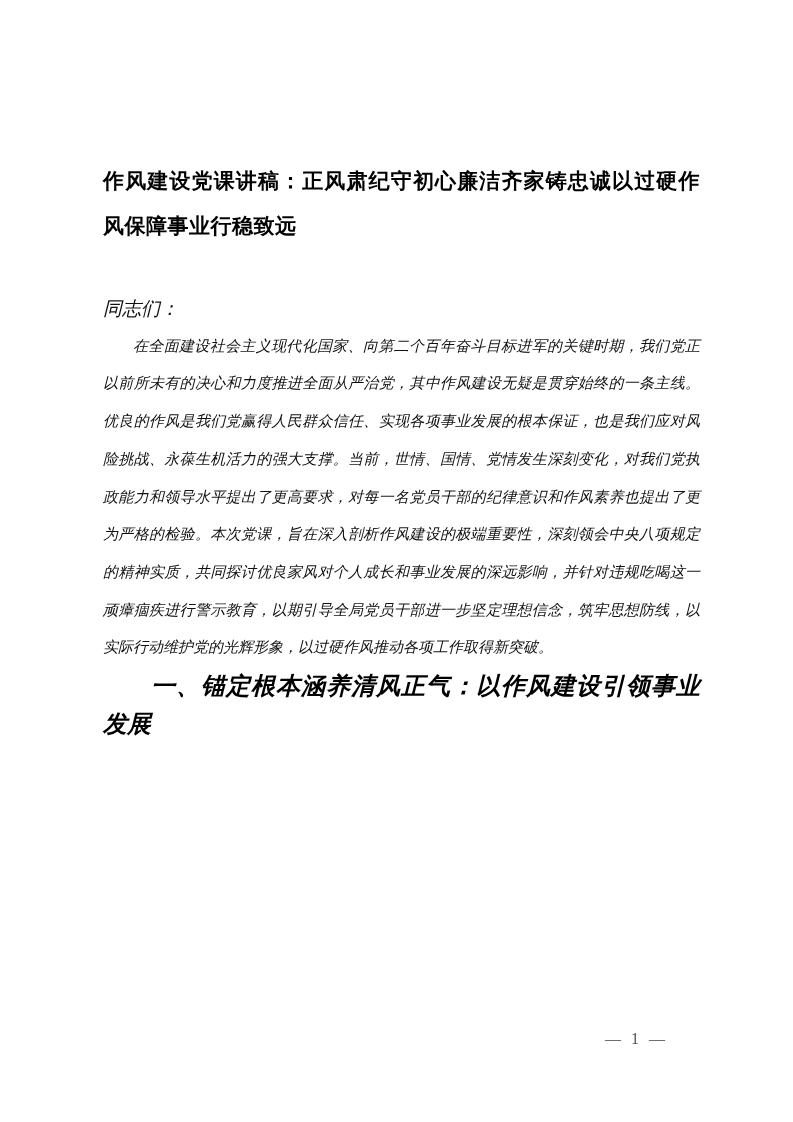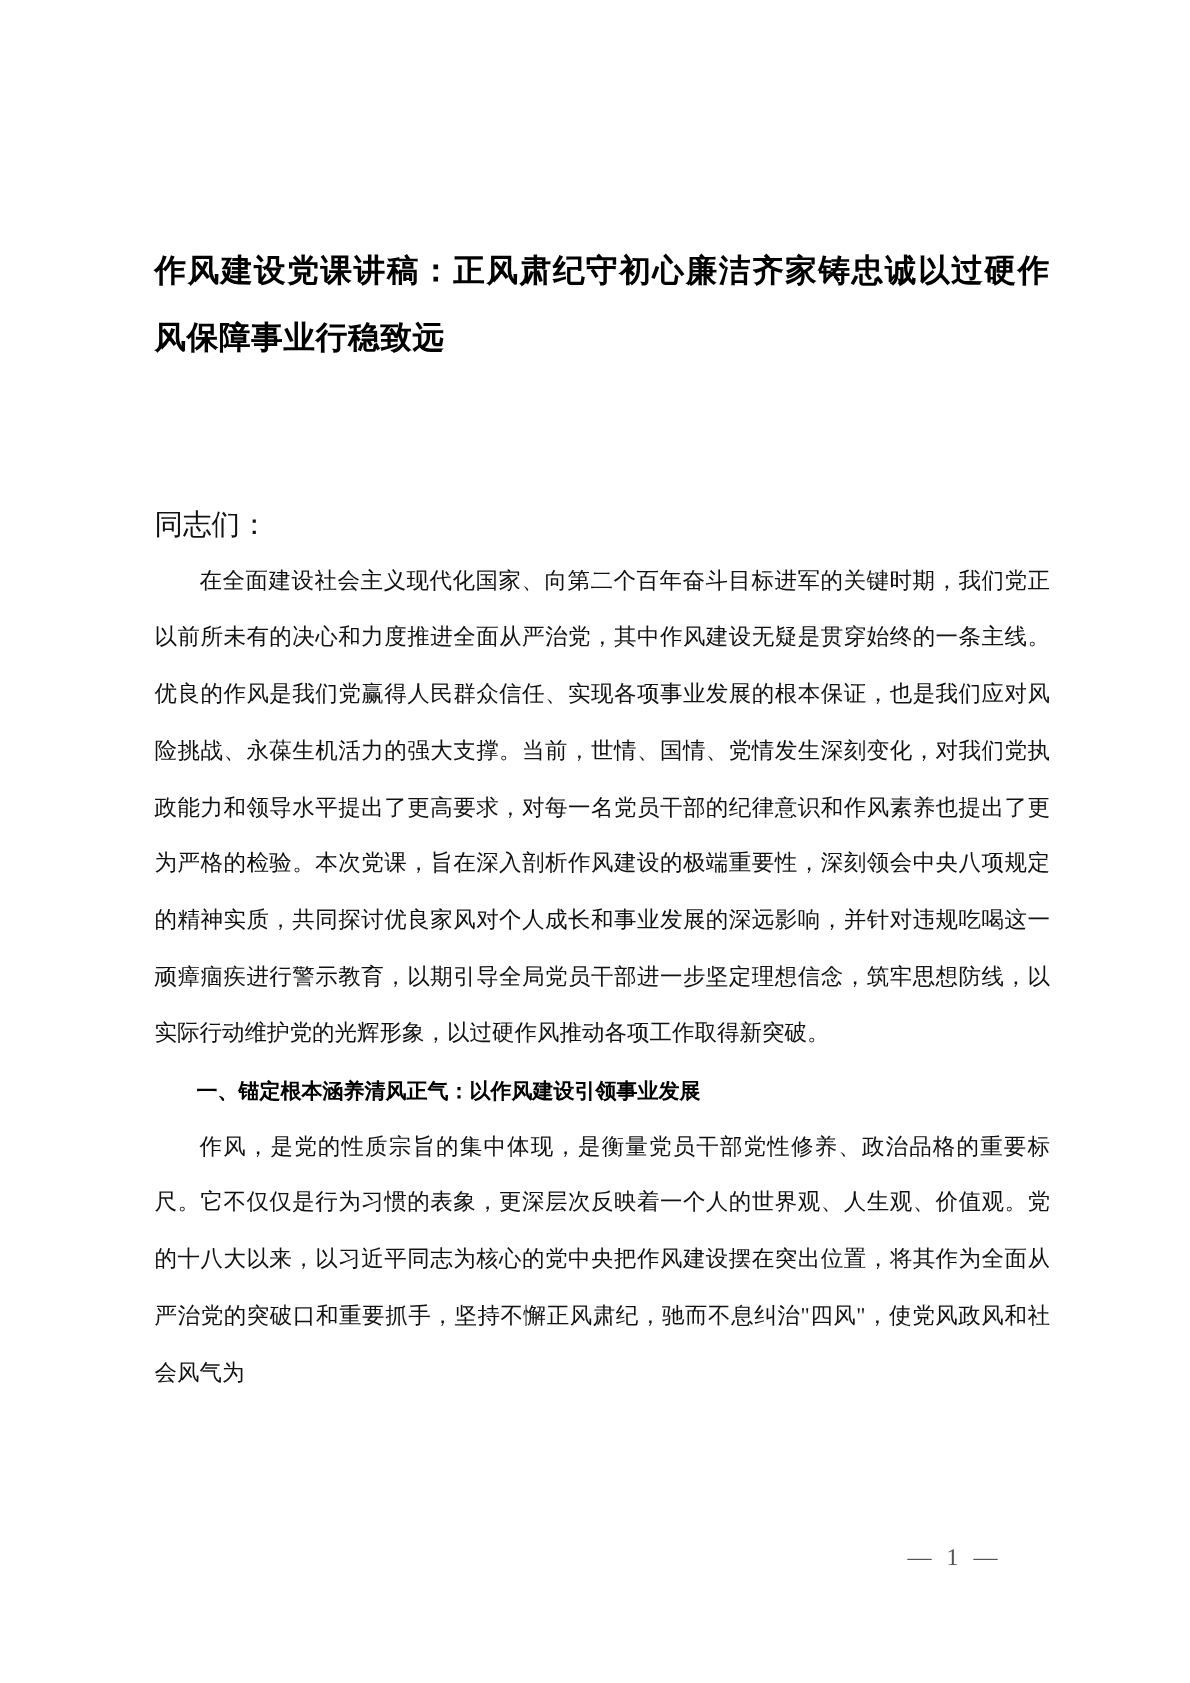--- a/index.html
+++ b/index.html
@@ -27,40 +27,41 @@
     margin: 0;
     font-family: "Liberation Sans", "DejaVu Sans", sans-serif;
     font-weight: 700;
     font-size: 21px;
     line-height: 45px;
     color: #000000;
     text-align: justify;
     letter-spacing: 0.5px;
   }
   .doc-body {
-    margin-top: 84px;
+    margin-top: 42px;
+    font-style: italic;
   }
   .salutation {
     margin: 0;
     font-size: 19px;
     line-height: 37.7px;
     text-align: justify;
   }
   .para {
     margin: 0;
     font-size: 15px;
     line-height: 37.7px;
     text-align: justify;
     text-indent: 2em;
   }
   .section-heading {
     margin: 0;
     font-family: "Liberation Sans", "DejaVu Sans", sans-serif;
     font-weight: 700;
-    font-size: 14px;
+    font-size: 24px;
     line-height: 37.7px;
     color: #000000;
     text-indent: 2em;
     text-align: justify;
   }
   .doc-footer {
     position: absolute;
     top: 1030px;
     left: 0;
     right: 125px;
@@ -79,21 +80,20 @@
   <h1 class="doc-title">作风建设党课讲稿：正风肃纪守初心廉洁齐家铸忠诚以过硬作风保障事业行稳致远</h1>
 
   <div class="doc-body">
 
     <p class="salutation">同志们：</p>
 
     <p class="para">在全面建设社会主义现代化国家、向第二个百年奋斗目标进军的关键时期，我们党正以前所未有的决心和力度推进全面从严治党，其中作风建设无疑是贯穿始终的一条主线。优良的作风是我们党赢得人民群众信任、实现各项事业发展的根本保证，也是我们应对风险挑战、永葆生机活力的强大支撑。当前，世情、国情、党情发生深刻变化，对我们党执政能力和领导水平提出了更高要求，对每一名党员干部的纪律意识和作风素养也提出了更为严格的检验。本次党课，旨在深入剖析作风建设的极端重要性，深刻领会中央八项规定的精神实质，共同探讨优良家风对个人成长和事业发展的深远影响，并针对违规吃喝这一顽瘴痼疾进行警示教育，以期引导全局党员干部进一步坚定理想信念，筑牢思想防线，以实际行动维护党的光辉形象，以过硬作风推动各项工作取得新突破。</p>
 
     <h2 class="section-heading">一、锚定根本涵养清风正气：以作风建设引领事业发展</h2>
 
-    <p class="para">作风，是党的性质宗旨的集中体现，是衡量党员干部党性修养、政治品格的重要标尺。它不仅仅是行为习惯的表象，更深层次反映着一个人的世界观、人生观、价值观。党的十八大以来，以习近平同志为核心的党中央把作风建设摆在突出位置，将其作为全面从严治党的突破口和重要抓手，坚持不懈正风肃纪，驰而不息纠治"四风"，使党风政风和社会风气为</p>
 
   </div>
 
   <div class="doc-footer">
     <span>— 1 —</span>
   </div>
 
 </div>
 
 </body></html>

